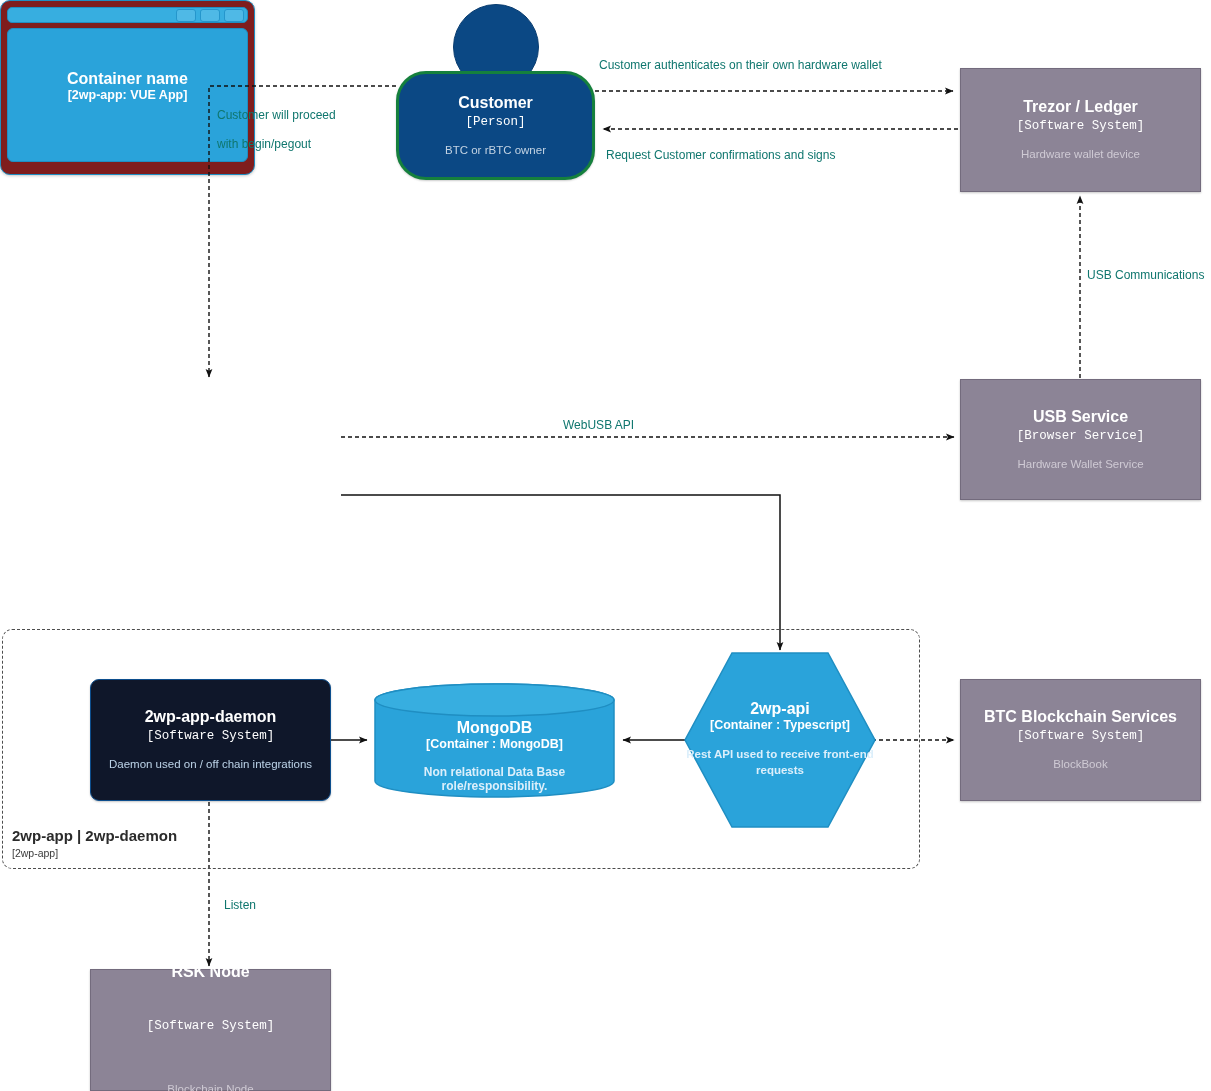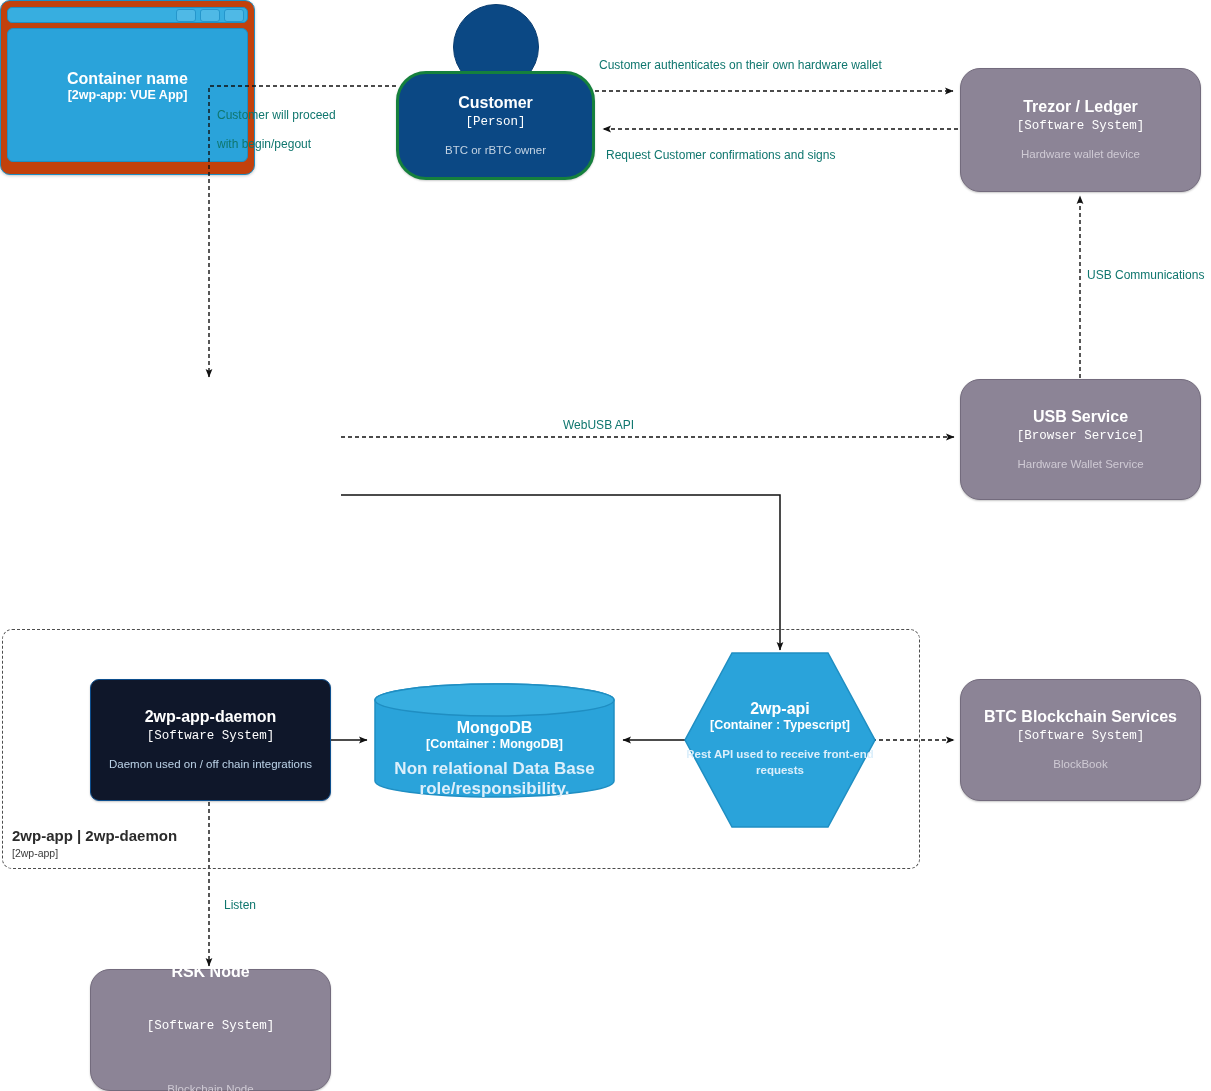--- a/index.html
+++ b/index.html
@@ -53,21 +53,21 @@
     font-size: 11.5px;
     line-height: 1.35;
     margin-top: 13px;
     padding: 0 12px;
   }
 
   
   .ext {
     background: #8c8496;
     border: 1px solid #736b7d;
-    border-radius: 20px;
+    border-radius: 0;
     box-shadow: 0 1px 2px rgba(0,0,0,0.22);
   }
   .ext .desc { color: #cfcad4; }
 
   
   .person-head {
     position: absolute;
     border-radius: 50%;
     background: #0b4884;
     border: 1px solid #0a3d70;
@@ -84,21 +84,21 @@
   .sys {
     background: #0f172a;
     border: 1px solid #0d4e8d;
     border-radius: 9px;
     box-shadow: 0 1px 2px rgba(0,0,0,0.22);
   }
   .sys .desc { color: #bcd3e8; }
 
   
   .browser {
-    background: #c2410c;
+    background: #7f1d1d;
     border: 1px solid #1f8ec2;
     border-radius: 10px;
     padding: 6px;
     display: block;
     box-shadow: 0 1px 3px rgba(0,0,0,0.22);
   }
   .browser-bar {
     height: 16px;
     border-radius: 5px;
     background: #37aee0;
@@ -147,21 +147,21 @@
   .cyl-label {
     position: absolute;
     left: 0; right: 0;
     display: flex;
     flex-direction: column;
     align-items: center;
     text-align: center;
   }
   .cyl-label .nm { font-weight: bold; font-size: 16px; color: #fff; }
   .cyl-label .tech { font-weight: bold; font-size: 12.5px; color: #fff; }
-  .cyl-label .desc { font-weight: bold; font-size: 17px; color: #dceffb; margin-top: 8px; text-align: center; }
+  .cyl-label .desc { font-weight: bold; font-size: 12px; color: #dceffb; margin-top: 14px; text-align: center; }
 
   
   .hex-wrap { position: absolute; }
   .hex-label {
     position: absolute;
     left: 0; right: 0;
     display: flex;
     flex-direction: column;
     align-items: center;
     text-align: center;

